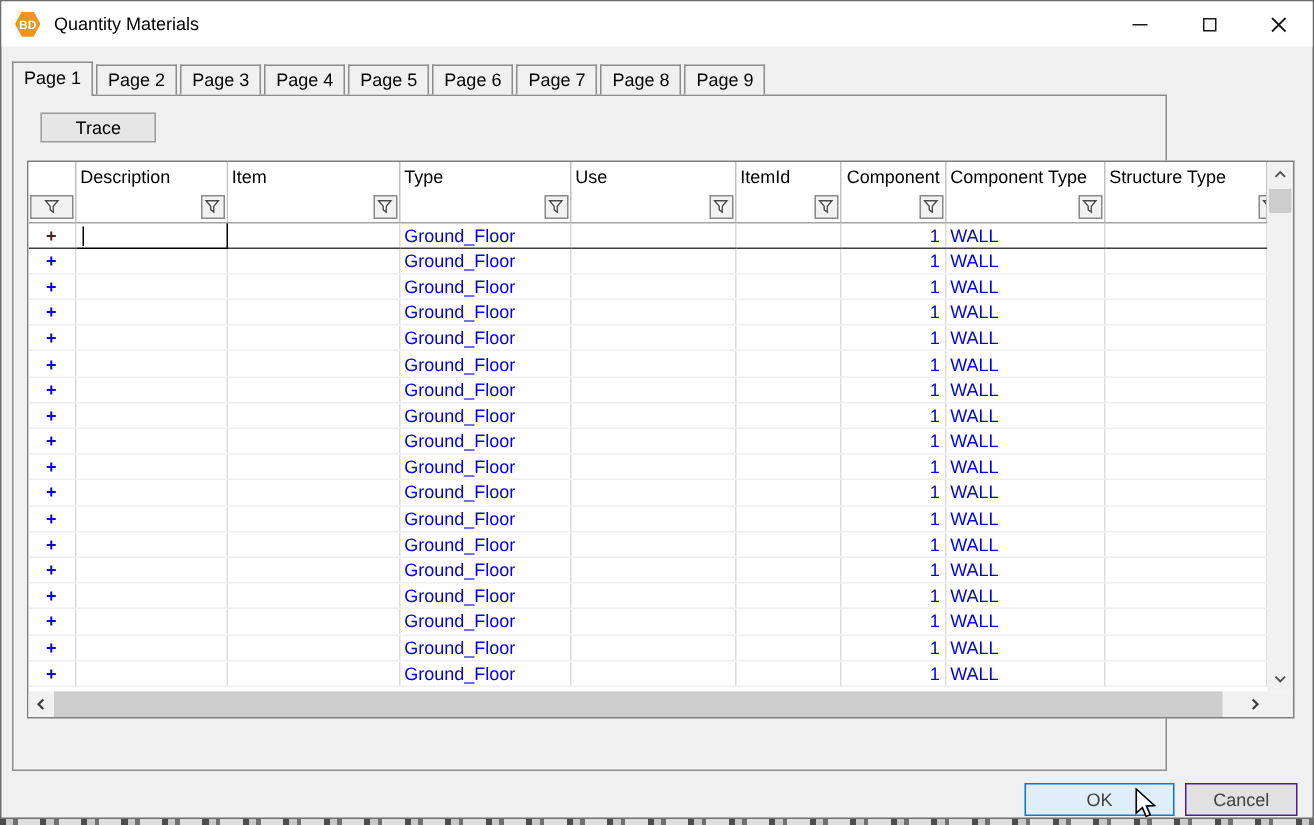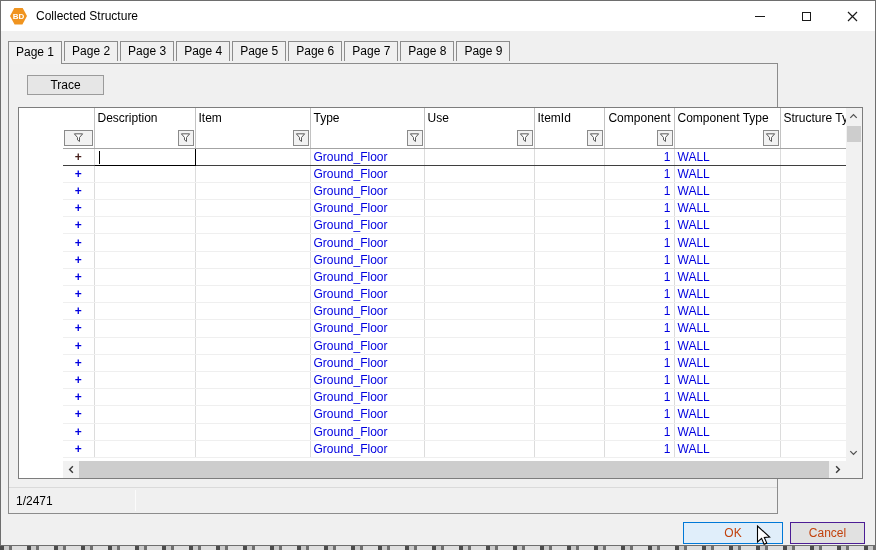--- a/index.html
+++ b/index.html
@@ -13,33 +13,33 @@
     clip-path:polygon(27% 0,73% 0,100% 50%,73% 100%,27% 100%,0 50%);
     color:#fff; font-size:8px; font-weight:bold; display:flex;
     align-items:center; justify-content:center; }
   .win-title { margin-left:9px; font-size:12px; color:#000; }
   .win-buttons { margin-left:auto; display:flex; height:100%; }
   .win-btn { width:46px; height:100%; display:flex; align-items:center; justify-content:center; }
   .glyph-min { width:10px; height:1px; background:#1a1a1a; }
   .glyph-max { width:9px; height:9px; border:1px solid #1a1a1a; background:transparent; }
   
   .tabstrip { position:absolute; left:7px; top:40px; height:23px; display:flex;
-    align-items:flex-start; z-index:3; }
+    align-items:center; z-index:3; }
   .tab { height:20px; line-height:18px; padding:0 7px; font-size:12px; color:#000;
     background:#f0f0f0; border:1px solid #8c8c8c; border-bottom:none; margin-right:2px; }
   .tab.selected { height:23px; line-height:21px; background:#f1f1f1; position:relative; z-index:4; }
   .content-box { position:absolute; left:7px; top:62px; width:770px; height:451px;
     border:1px solid #8c8c8c; background:#f0f0f0; }
   
   .trace-btn { position:absolute; left:18px; top:11px; width:77px; height:20px;
     background:#e6e6e6; border:1px solid #9b9b9b; font-size:12px; color:#000;
     font-family:"Liberation Sans", sans-serif; }
   
   .grid-panel { position:absolute; left:9px; top:43px; width:845px; height:372px;
-    border:1px solid #7d7d7d; background:#ffffff; display:flex; flex-direction:column;padding-left:44px; }
+    border:1px solid #7d7d7d; background:#ffffff; display:flex; flex-direction:column; }
   .grid-main { display:flex; flex:1; overflow:hidden; }
   .table-area { width:826px; overflow:hidden; background:#fff; }
   table { border-collapse:collapse; table-layout:fixed; width:825px; font-size:12px; }
   th { height:40px; background:#fff; font-weight:normal; text-align:left;
     vertical-align:top; padding:3px 3px 0 3px; border-right:1px solid #c2c2c2;
     border-bottom:1px solid #a3a3a3; position:relative; overflow:hidden; color:#000; }
   th.align-right { text-align:right; }
   .funnel { position:absolute; right:1px; bottom:2px; width:16px; height:16px;
     background:#f2f2f2; border:1px solid #8a8a8a; display:flex; align-items:center;
     justify-content:center; }
@@ -65,40 +65,40 @@
   .h-thumb { width:779px; background:#cdcdcd; }
   .h-track { flex:1; }
   .h-corner { width:17px; background:#f1f1f1; }
   
   .statusbar { position:absolute; left:0; bottom:0; width:100%; height:26px;
     border-top:1px solid #dadada; font-size:12px; color:#000; }
   .status-text { position:absolute; left:7px; top:6px; }
   .status-sep { position:absolute; left:126px; top:2px; bottom:2px; width:1px;
     background:#c6c6c6; border-right:1px solid #fbfbfb; }
   
-  .btn { position:absolute; font-size:12px; color:#c2410c; text-align:center;
+  .btn { position:absolute; font-size:12px; color:#404040; text-align:center;
     font-family:"Liberation Sans", sans-serif; }
   .ok-btn { left:682px; top:521px; width:100px; height:22px;
     background:#e0eefa; border:1px solid #0078d7; }
   .cancel-btn { left:789px; top:521px; width:75px; height:22px;
     background:#e1e1e1; border:1px solid #4c1d95; }
   
   .sliver { position:absolute; left:0; top:546px; width:876px; height:4px;
     background:repeating-linear-gradient(90deg,#4c4c4c 0 4px,#c9c9c9 4px 9px,
       #6f6f6f 9px 12px,#dedede 12px 27px); }
   .cursor { position:absolute; left:756px; top:525px; z-index:10; }
 </style>
 </head>
 <body>
 
 <div class="window">
 
   <div class="titlebar">
     <div class="app-icon">BD</div>
-    <div class="win-title">Collected Structure</div>
+    <div class="win-title">Quantity Materials</div>
     <div class="win-buttons">
       <div class="win-btn">
         <span class="glyph-min"></span>
       </div>
       <div class="win-btn">
         <span class="glyph-max"></span>
       </div>
       <div class="win-btn">
         <svg width="11" height="11" viewBox="0 0 11 11">
           <path d="M1 1 L10 10 M10 1 L1 10" stroke="#1a1a1a" stroke-width="1.2" fill="none"></path>
@@ -413,24 +413,20 @@
         <div class="h-track"></div>
         <div class="h-arrow">
           <svg width="11" height="11" viewBox="0 0 12 12">
             <path d="M4.5 2.5 L8 6 L4.5 9.5" stroke="#3c3c3c" stroke-width="1.6" fill="none"></path>
           </svg>
         </div>
         <div class="h-corner"></div>
       </div>
     </div>
 
-    <div class="statusbar">
-      <span class="status-text">1/2471</span>
-      <div class="status-sep"></div>
-    </div>
   </div>
 
   <button class="btn ok-btn">OK</button>
   <button class="btn cancel-btn">Cancel</button>
 </div>
 
 <div class="sliver"></div>
 
 <svg class="cursor" width="16" height="22" viewBox="0 0 16 22">
   <path d="M1.5 1 L1.5 17 L5.6 13.4 L8.1 19.3 L10.8 18.1 L8.3 12.4 L13.6 12 Z" fill="#ffffff" stroke="#000000" stroke-width="1.1"></path>

